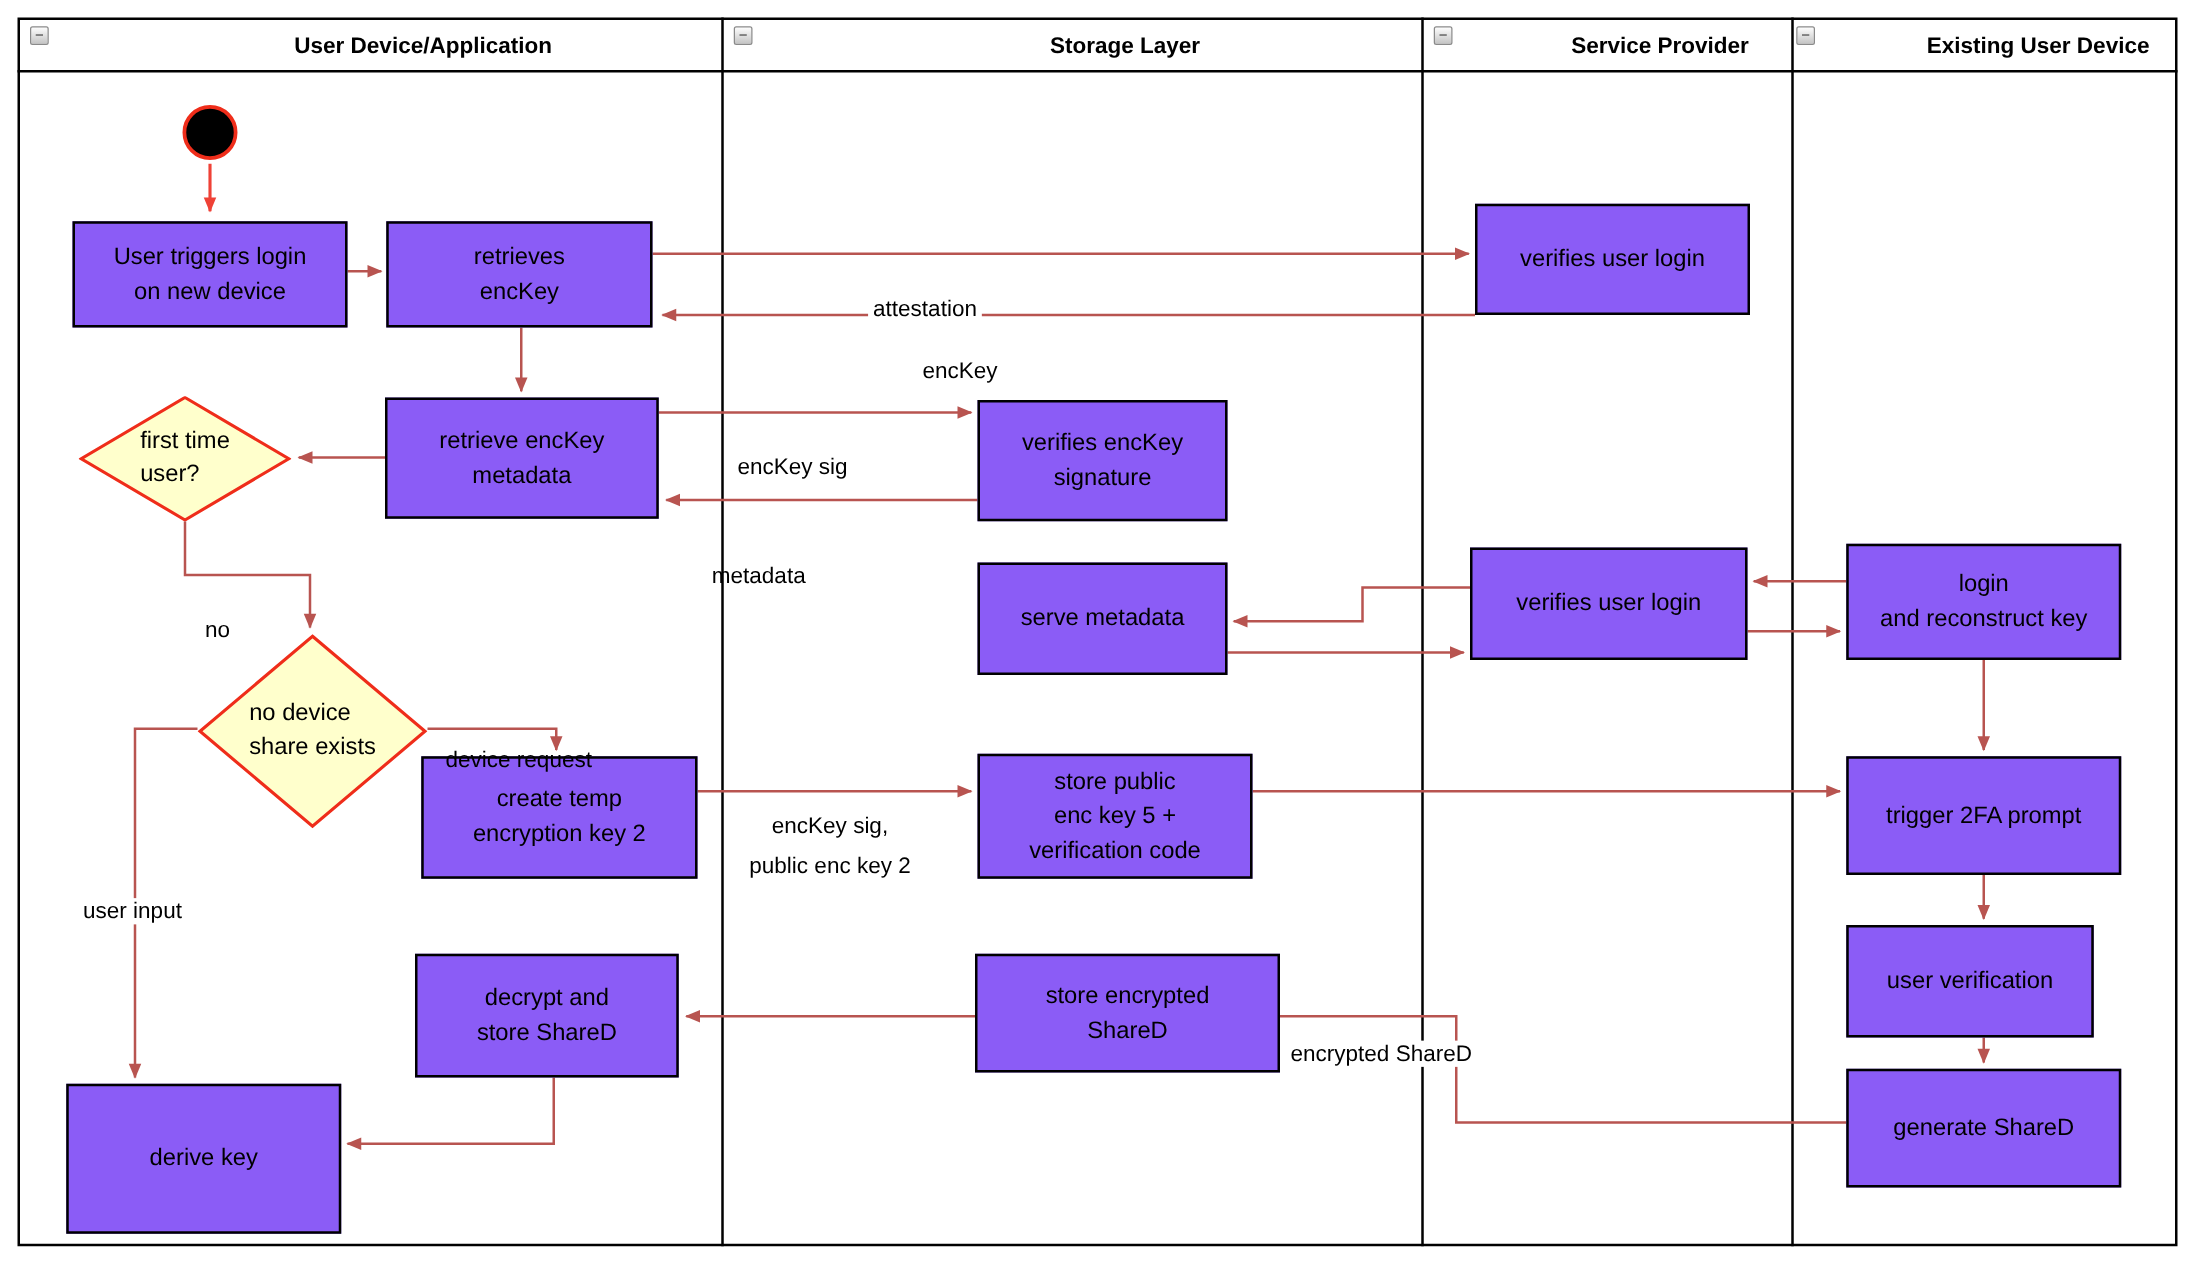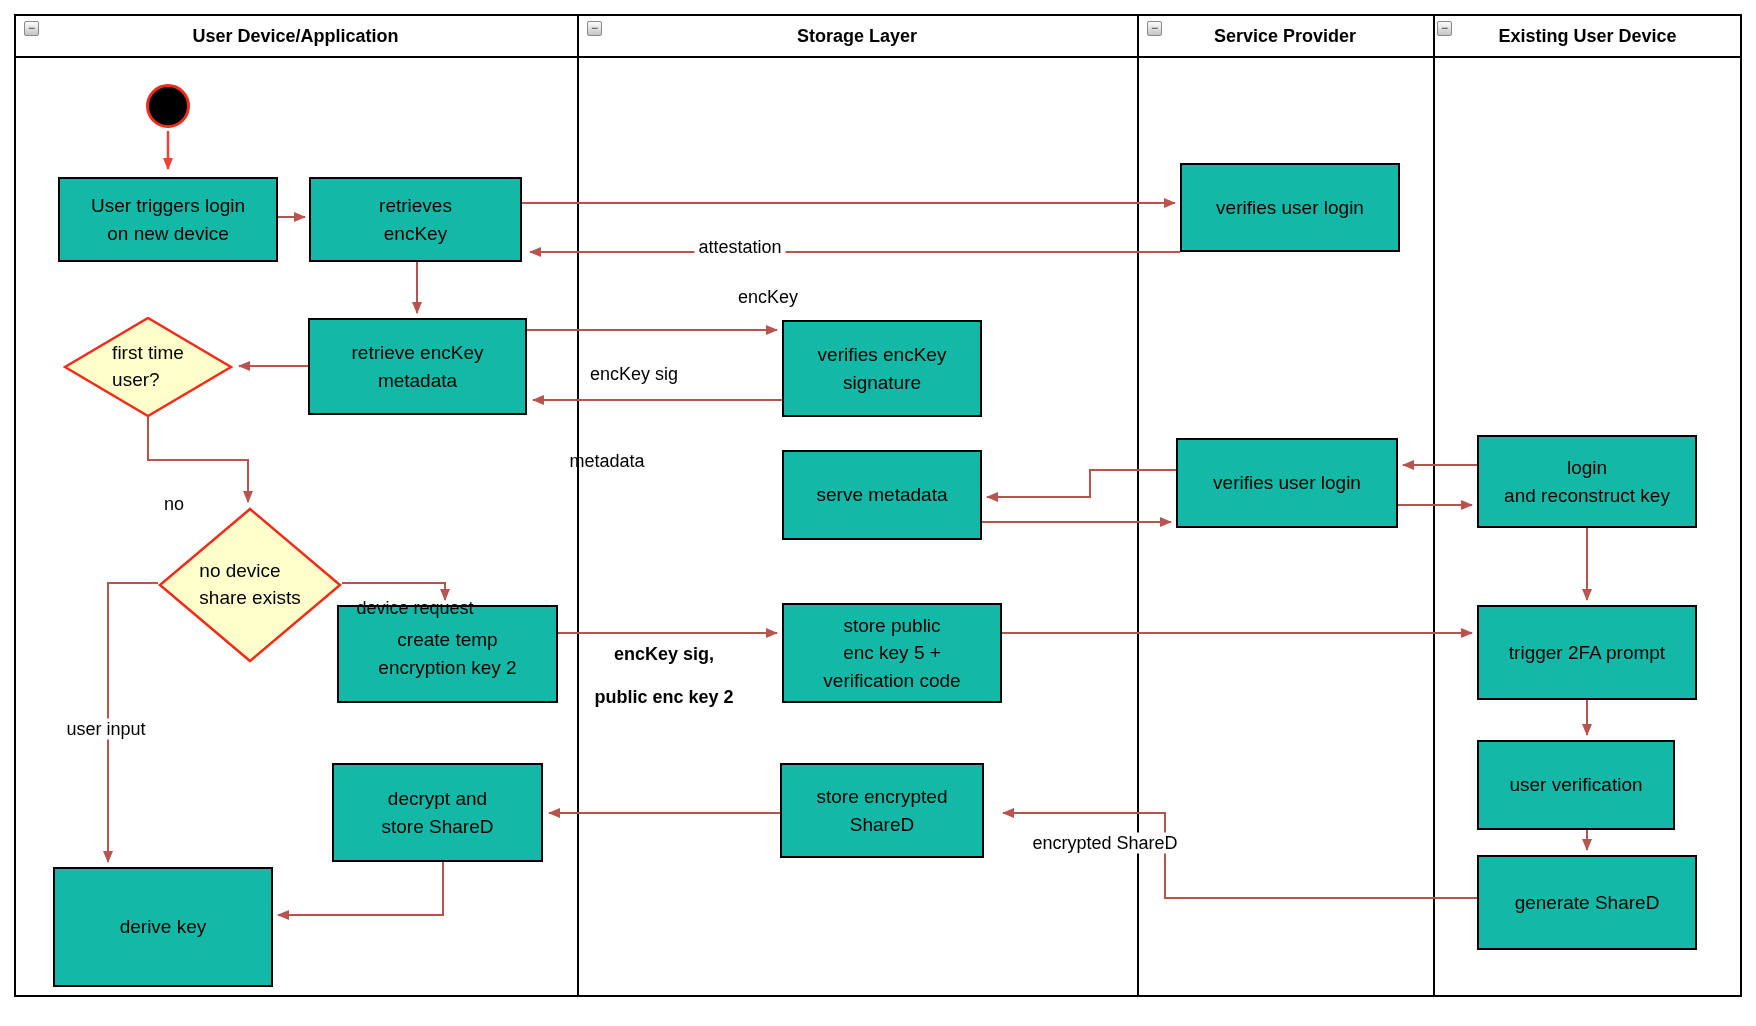--- a/index.html
+++ b/index.html
@@ -5,46 +5,46 @@
   html,body { margin:0; padding:0; background:#ffffff; }
   body { width:1756px; height:1026px; position:relative; overflow:hidden;
          font-family:"Liberation Sans", sans-serif; color:#000; }
 
   .frame { position:absolute; left:14px; top:14px; width:1728px; height:983px;
            border:2px solid #000; box-sizing:border-box; z-index:0; background:#fff; }
   .lane-line { position:absolute; top:14px; height:983px; width:2px; background:#000; z-index:1; }
   .header-line { position:absolute; left:14px; top:56px; width:1728px; height:2px; background:#000; z-index:1; }
 
   .lane-header { position:absolute; top:16px; height:40px; display:flex; align-items:center;
-                 justify-content:center; font-weight:bold; font-size:18px; z-index:2; }
+                 justify-content:center; font-weight:bold; font-size:18px; z-index:2;margin-left:43px; }
   .collapse { position:absolute; top:21px; width:15px; height:15px; box-sizing:border-box;
               border:1px solid #8a8a8a; background:linear-gradient(#fdfdfd,#c4c4c4);
               border-radius:2px; font-size:12px; line-height:12px; text-align:center;
               color:#333; z-index:2; cursor:pointer; }
 
   svg.edges { position:absolute; left:0; top:0; z-index:2; pointer-events:none; }
 
-  .node { position:absolute; box-sizing:border-box; background:#14b8a6; border:2px solid #000;
+  .node { position:absolute; box-sizing:border-box; background:#8b5cf6; border:2px solid #000;
           display:flex; align-items:center; justify-content:center; text-align:center;
           font-size:19px; line-height:1.45; white-space:pre-line; z-index:3; }
 
   .diamond { position:absolute; z-index:3; }
   .diamond svg { position:absolute; left:0; top:0; }
   .diamond .dlabel { position:absolute; left:0; top:0; right:0; bottom:0; display:flex;
                      align-items:center; justify-content:center; text-align:left;
                      font-size:19px; line-height:1.4; white-space:pre-line; }
 
   .start-circle { position:absolute; left:146px; top:84px; width:44px; height:44px;
                   box-sizing:border-box; border-radius:50%; background:#000;
                   border:3px solid #ef2d1a; z-index:3; }
 
   .elabel { position:absolute; transform:translate(-50%,-50%); background:#fff;
             padding:0 4px; font-size:18px; z-index:4; white-space:pre-line; text-align:center;margin-top:44px; }
   .elabel.nobg { background:transparent; padding:0; }
-  .elabel.twoline { line-height:43px;font-weight:bold; }
+  .elabel.twoline { line-height:32px; }
 </style>
 </head>
 <body>
 
 <div class="frame"></div>
 <div class="header-line"></div>
 <div class="lane-line" style="left:577px"></div>
 <div class="lane-line" style="left:1137px"></div>
 <div class="lane-line" style="left:1433px"></div>
 
@@ -107,21 +107,21 @@
 <div class="node" style="left:332px;top:763px;width:211px;height:99px"><span>decrypt and
 store ShareD</span></div>
 <div class="node" style="left:53px;top:867px;width:220px;height:120px"><span>derive key</span></div>
 
 <div class="node" style="left:782px;top:320px;width:200px;height:97px"><span>verifies encKey
 signature</span></div>
 <div class="node" style="left:782px;top:450px;width:200px;height:90px"><span>serve metadata</span></div>
 <div class="node" style="left:782px;top:603px;width:220px;height:100px"><span>store public
 enc key 5 +
 verification code</span></div>
-<div class="node" style="left:780px;top:763px;width:204px;height:95px"><span>store encrypted
+<div class="node" style="left:780px;top:763px;width:244px;height:95px"><span>store encrypted
 ShareD</span></div>
 
 <div class="node" style="left:1180px;top:163px;width:220px;height:89px"><span>verifies user login</span></div>
 <div class="node" style="left:1176px;top:438px;width:222px;height:90px"><span>verifies user login</span></div>
 
 <div class="node" style="left:1477px;top:435px;width:220px;height:93px"><span>login
 and reconstruct key</span></div>
 <div class="node" style="left:1477px;top:605px;width:220px;height:95px"><span>trigger 2FA prompt</span></div>
 <div class="node" style="left:1477px;top:740px;width:198px;height:90px"><span>user verification</span></div>
 <div class="node" style="left:1477px;top:855px;width:220px;height:95px"><span>generate ShareD</span></div>

